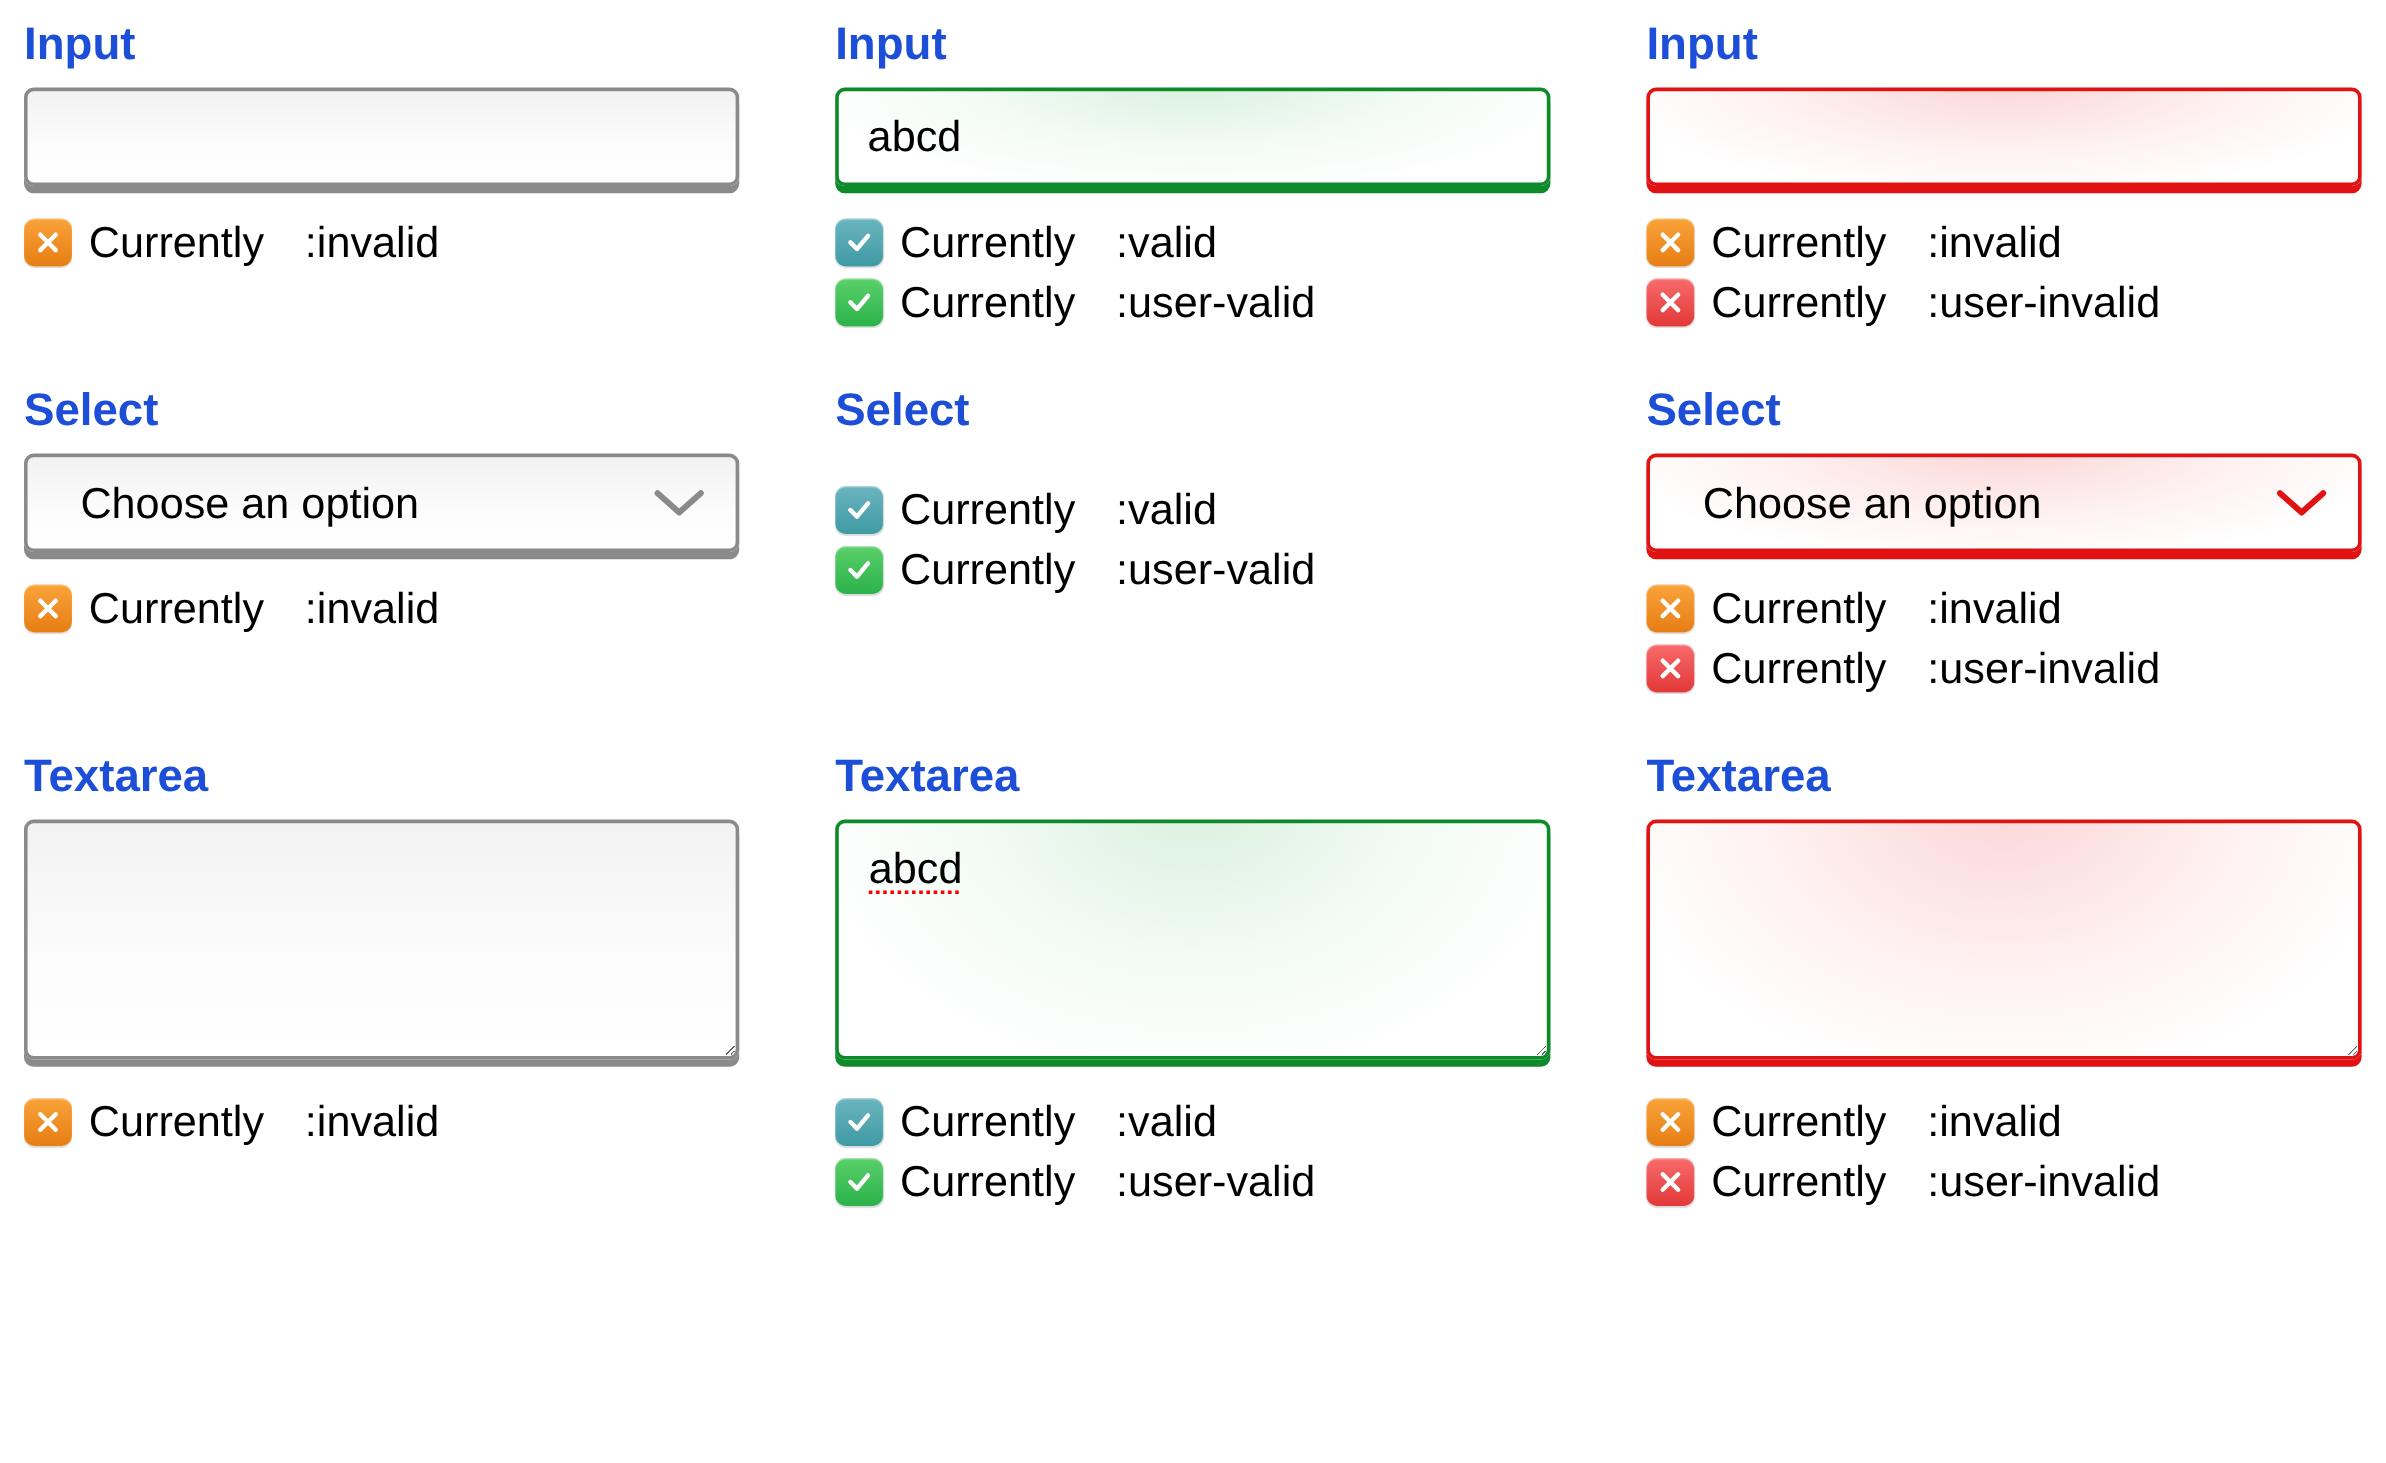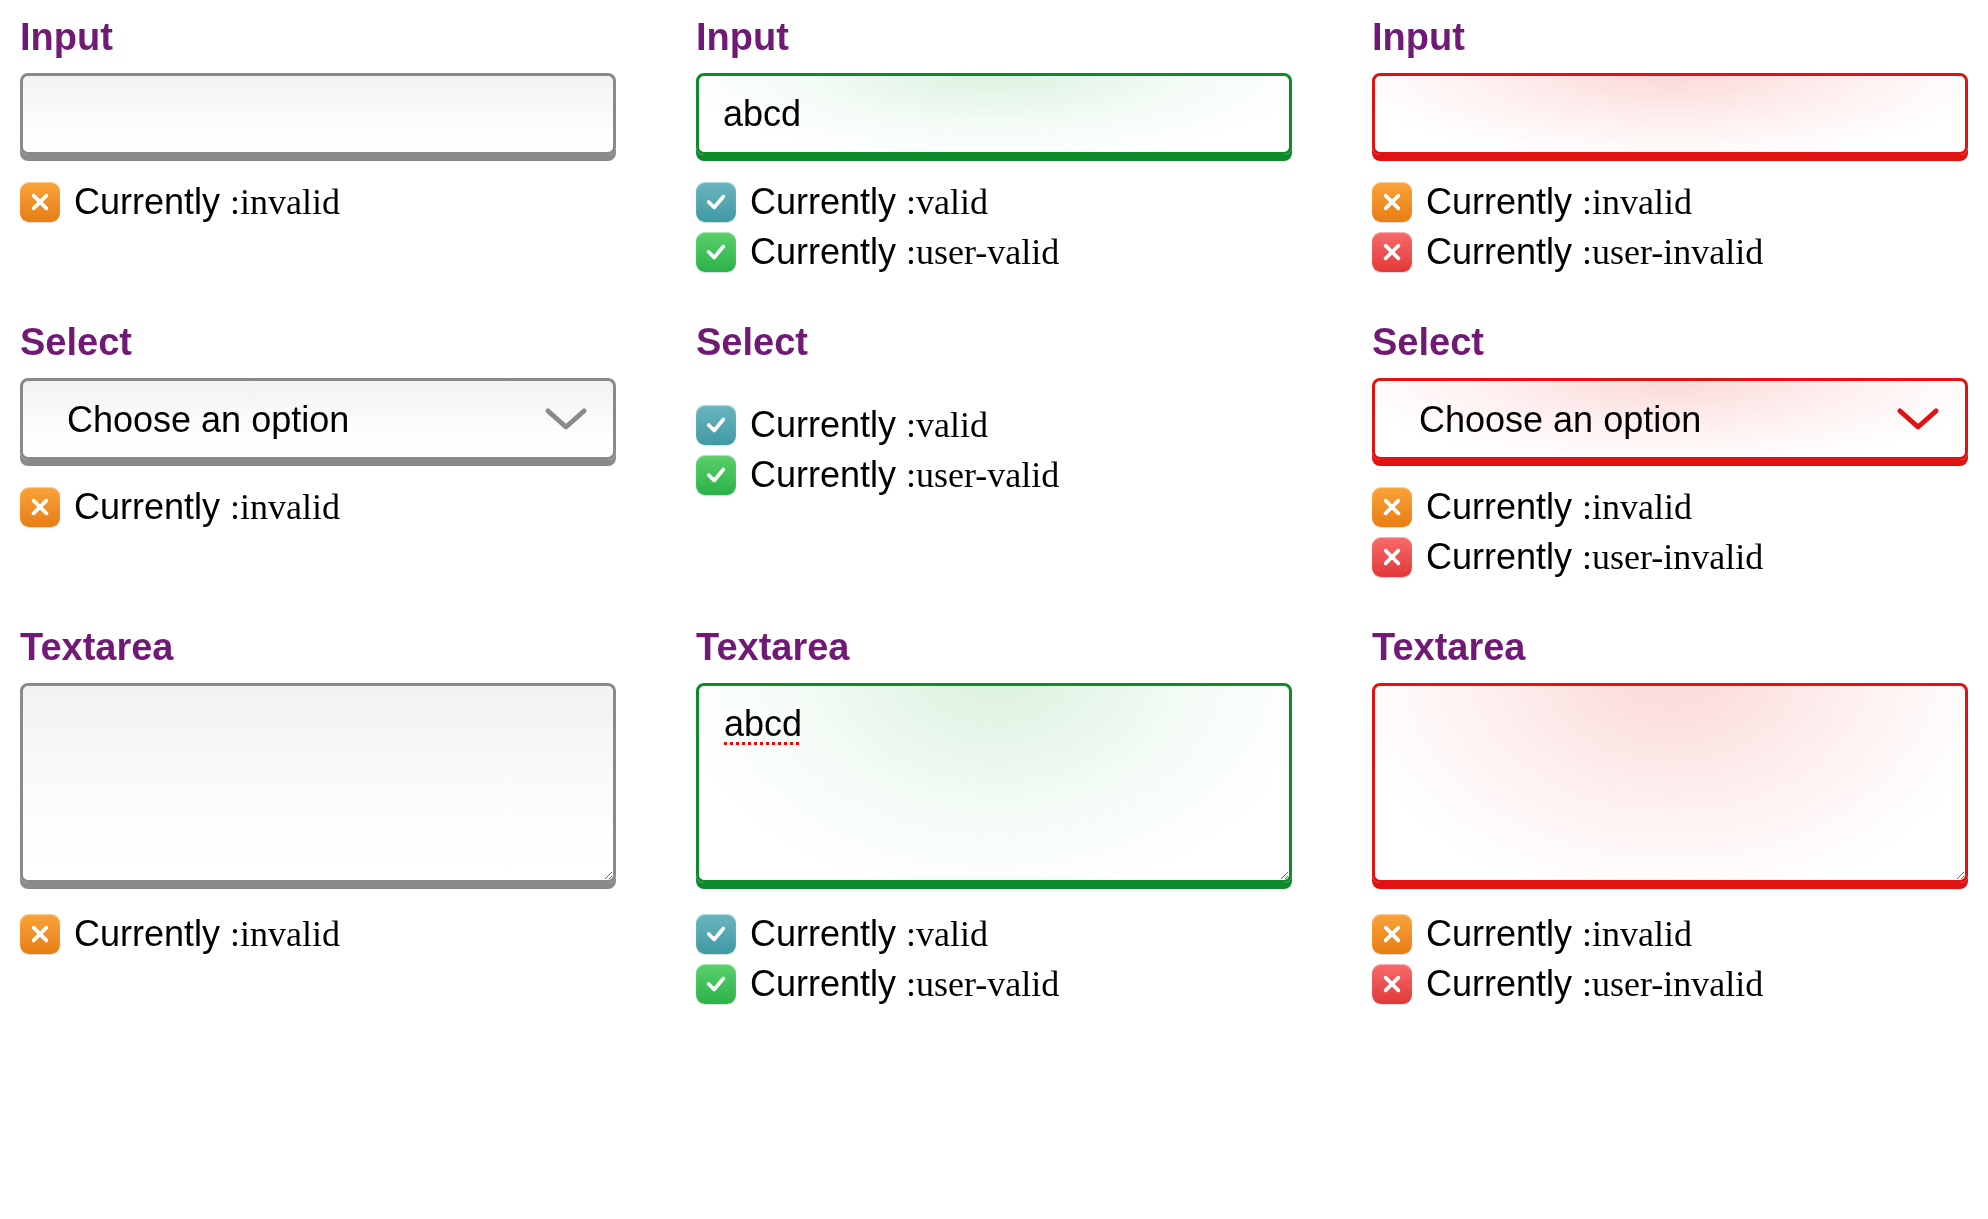--- a/index.html
+++ b/index.html
@@ -18,21 +18,21 @@
       grid-template-columns: repeat(3, 1fr);
       gap: 48px 80px;
     }
     .cell {
       display: flex;
       flex-direction: column;
     }
     .label {
       font-size: 38px;
       font-weight: 700;
-      color: #701a75;
+      color: #1d4ed8;
       margin-bottom: 14px;
     }
     .control-input,
     .control-textarea,
     .control-select {
       width: 100%;
       font-size: 36px;
       font-family: inherit;
       border-radius: 8px;
       padding: 18px 24px;
@@ -124,21 +124,22 @@
       justify-content: center;
       flex-shrink: 0;
     }
     .badge-orange { background: linear-gradient(to bottom, #f9a33a, #e67e14); box-shadow: inset 0 1px 1px rgba(255,255,255,0.5), 0 1px 1px rgba(0,0,0,0.15); }
     .badge-teal   { background: linear-gradient(to bottom, #6bb5bf, #3f9aa4); box-shadow: inset 0 1px 1px rgba(255,255,255,0.5), 0 1px 1px rgba(0,0,0,0.15); }
     .badge-green  { background: linear-gradient(to bottom, #5bd06a, #2bb24a); box-shadow: inset 0 1px 1px rgba(255,255,255,0.5), 0 1px 1px rgba(0,0,0,0.15); }
     .badge-red    { background: linear-gradient(to bottom, #f86b6b, #e23838); box-shadow: inset 0 1px 1px rgba(255,255,255,0.5), 0 1px 1px rgba(0,0,0,0.15); }
     .badge svg { display: block; }
 
     .status-text .mono {
-      font-family: Liberation Serif, serif;
+      font-family: Liberation Sans, sans-serif;
+      margin-left: 24px;
     }
 
     
     .spell-text {
       position: absolute;
       left: 28px;
       top: 20px;
       font-size: 36px;
       pointer-events: none;
       color: #000;

